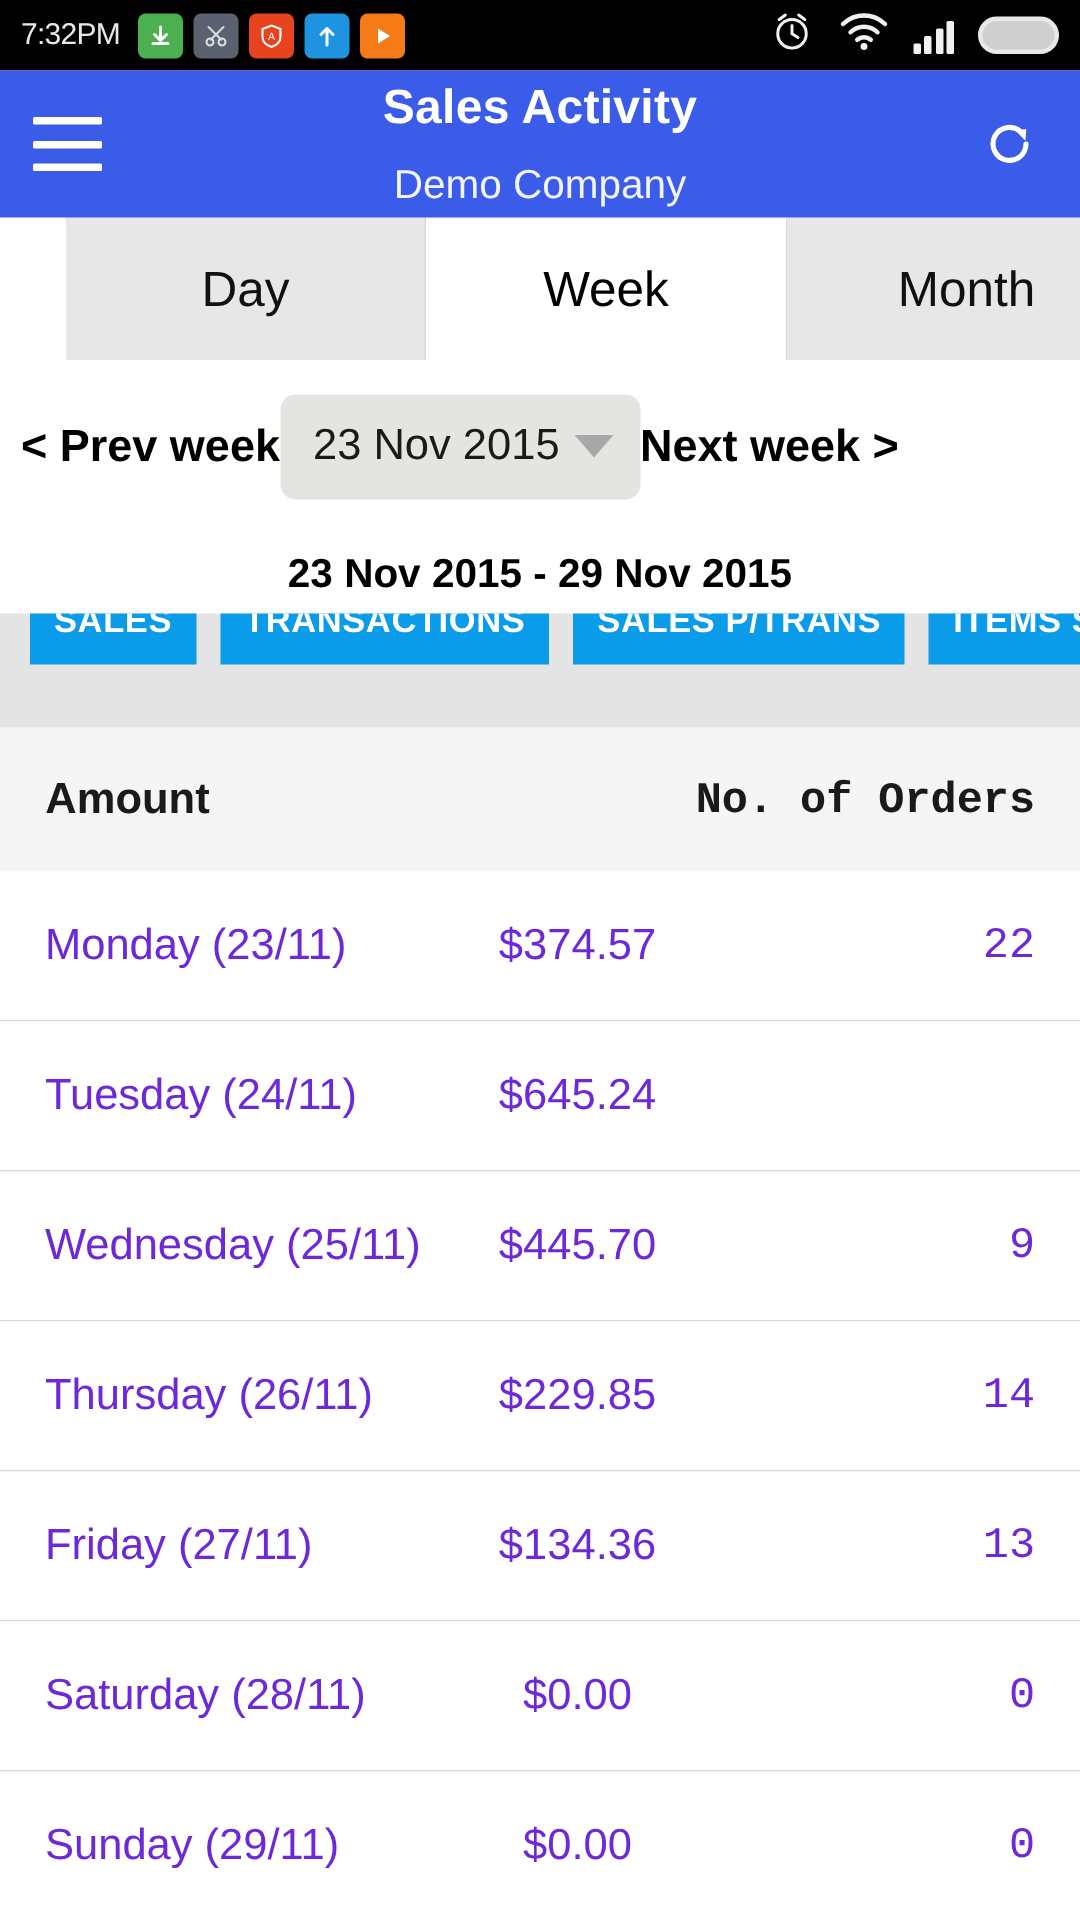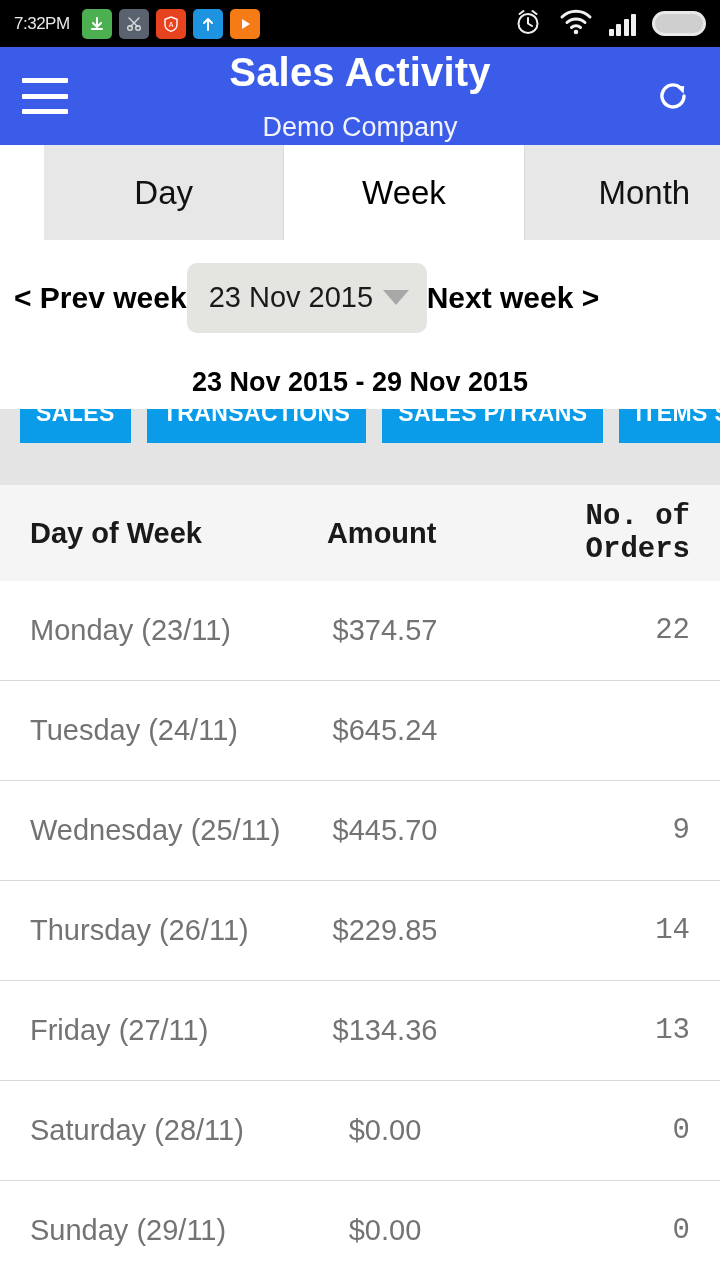--- a/index.html
+++ b/index.html
@@ -13,21 +13,21 @@
   
   .statusbar{
     position:relative;
     height:47px; width:720px;
     background:#000000;
     display:flex; align-items:center;
     padding:0 14px;
   }
   .status-time{
     color:#e8e8e8;
-    font-size:17px;
+    font-size:20px;
     font-weight:400;
     letter-spacing:-0.5px;
     font-family:"Liberation Sans", sans-serif;
   }
   .status-icons-left{
     display:flex; align-items:center; gap:7px; margin-left:12px;
   }
   .sbicon{
     width:30px; height:30px; border-radius:5px;
     display:flex; align-items:center; justify-content:center;
@@ -58,21 +58,21 @@
   }
   .hamburger{
     position:absolute; left:22px; top:50%; transform:translateY(-50%);
     width:46px; height:36px;
     display:flex; flex-direction:column; justify-content:space-between;
     cursor:pointer;
   }
   .hamburger span{ display:block; height:5px; background:#ffffff; border-radius:1px; width:100%; }
   .titleblock{ text-align:center; line-height:1.05; }
   .app-title{
-    color:#ffffff; font-size:40px; font-weight:bold; letter-spacing:0.2px;
+    color:#ffffff; font-size:32px; font-weight:bold; letter-spacing:0.2px;
   }
   .app-subtitle{
     color:#f2f3fd; font-size:27px; font-weight:400; margin-top:20px;
   }
   .refresh-btn{
     position:absolute; right:22px; top:50%; transform:translateY(-50%);
     width:50px; height:50px; cursor:pointer;
     display:flex; align-items:center; justify-content:center;
   }
 
@@ -144,21 +144,21 @@
     background:#ffffff;
     border-bottom:1px solid #d8d8d8;
   }
   .c-day{ width:300px; padding-left:30px; }
   .c-amt{ width:170px;text-align:center; }
   .c-ord{ flex:1 1 auto; text-align:right; padding-right:30px;font-family:Liberation Mono, monospace; }
   .thead .c-day, .thead .c-amt, .thead .c-ord{
     font-size:29px; font-weight:bold; color:#1a1a1a;
   }
   .row .c-day, .row .c-amt, .row .c-ord{
-    font-size:29px; font-weight:400; color:#737373;
+    font-size:29px; font-weight:400; color:#6d28d9;
   }
 </style>
 </head>
 <body>
 
 <div class="statusbar">
   <div class="status-time">7:32PM</div>
 
   <div class="status-icons-left">
     <span class="sbicon ic-download">
@@ -258,21 +258,20 @@
   <div class="chips-row">
     <div class="chip">SALES</div>
     <div class="chip">TRANSACTIONS</div>
     <div class="chip">SALES P/TRANS</div>
     <div class="chip">ITEMS SOLD</div>
   </div>
 </div>
 
 <div class="table">
   <div class="thead">
-    <div class="c-day">Day of Week</div>
     <div class="c-amt">Amount</div>
     <div class="c-ord">No. of Orders</div>
   </div>
 
   <div class="row">
     <div class="c-day">Monday (23/11)</div>
     <div class="c-amt">$374.57</div>
     <div class="c-ord">22</div>
   </div>
   <div class="row">

